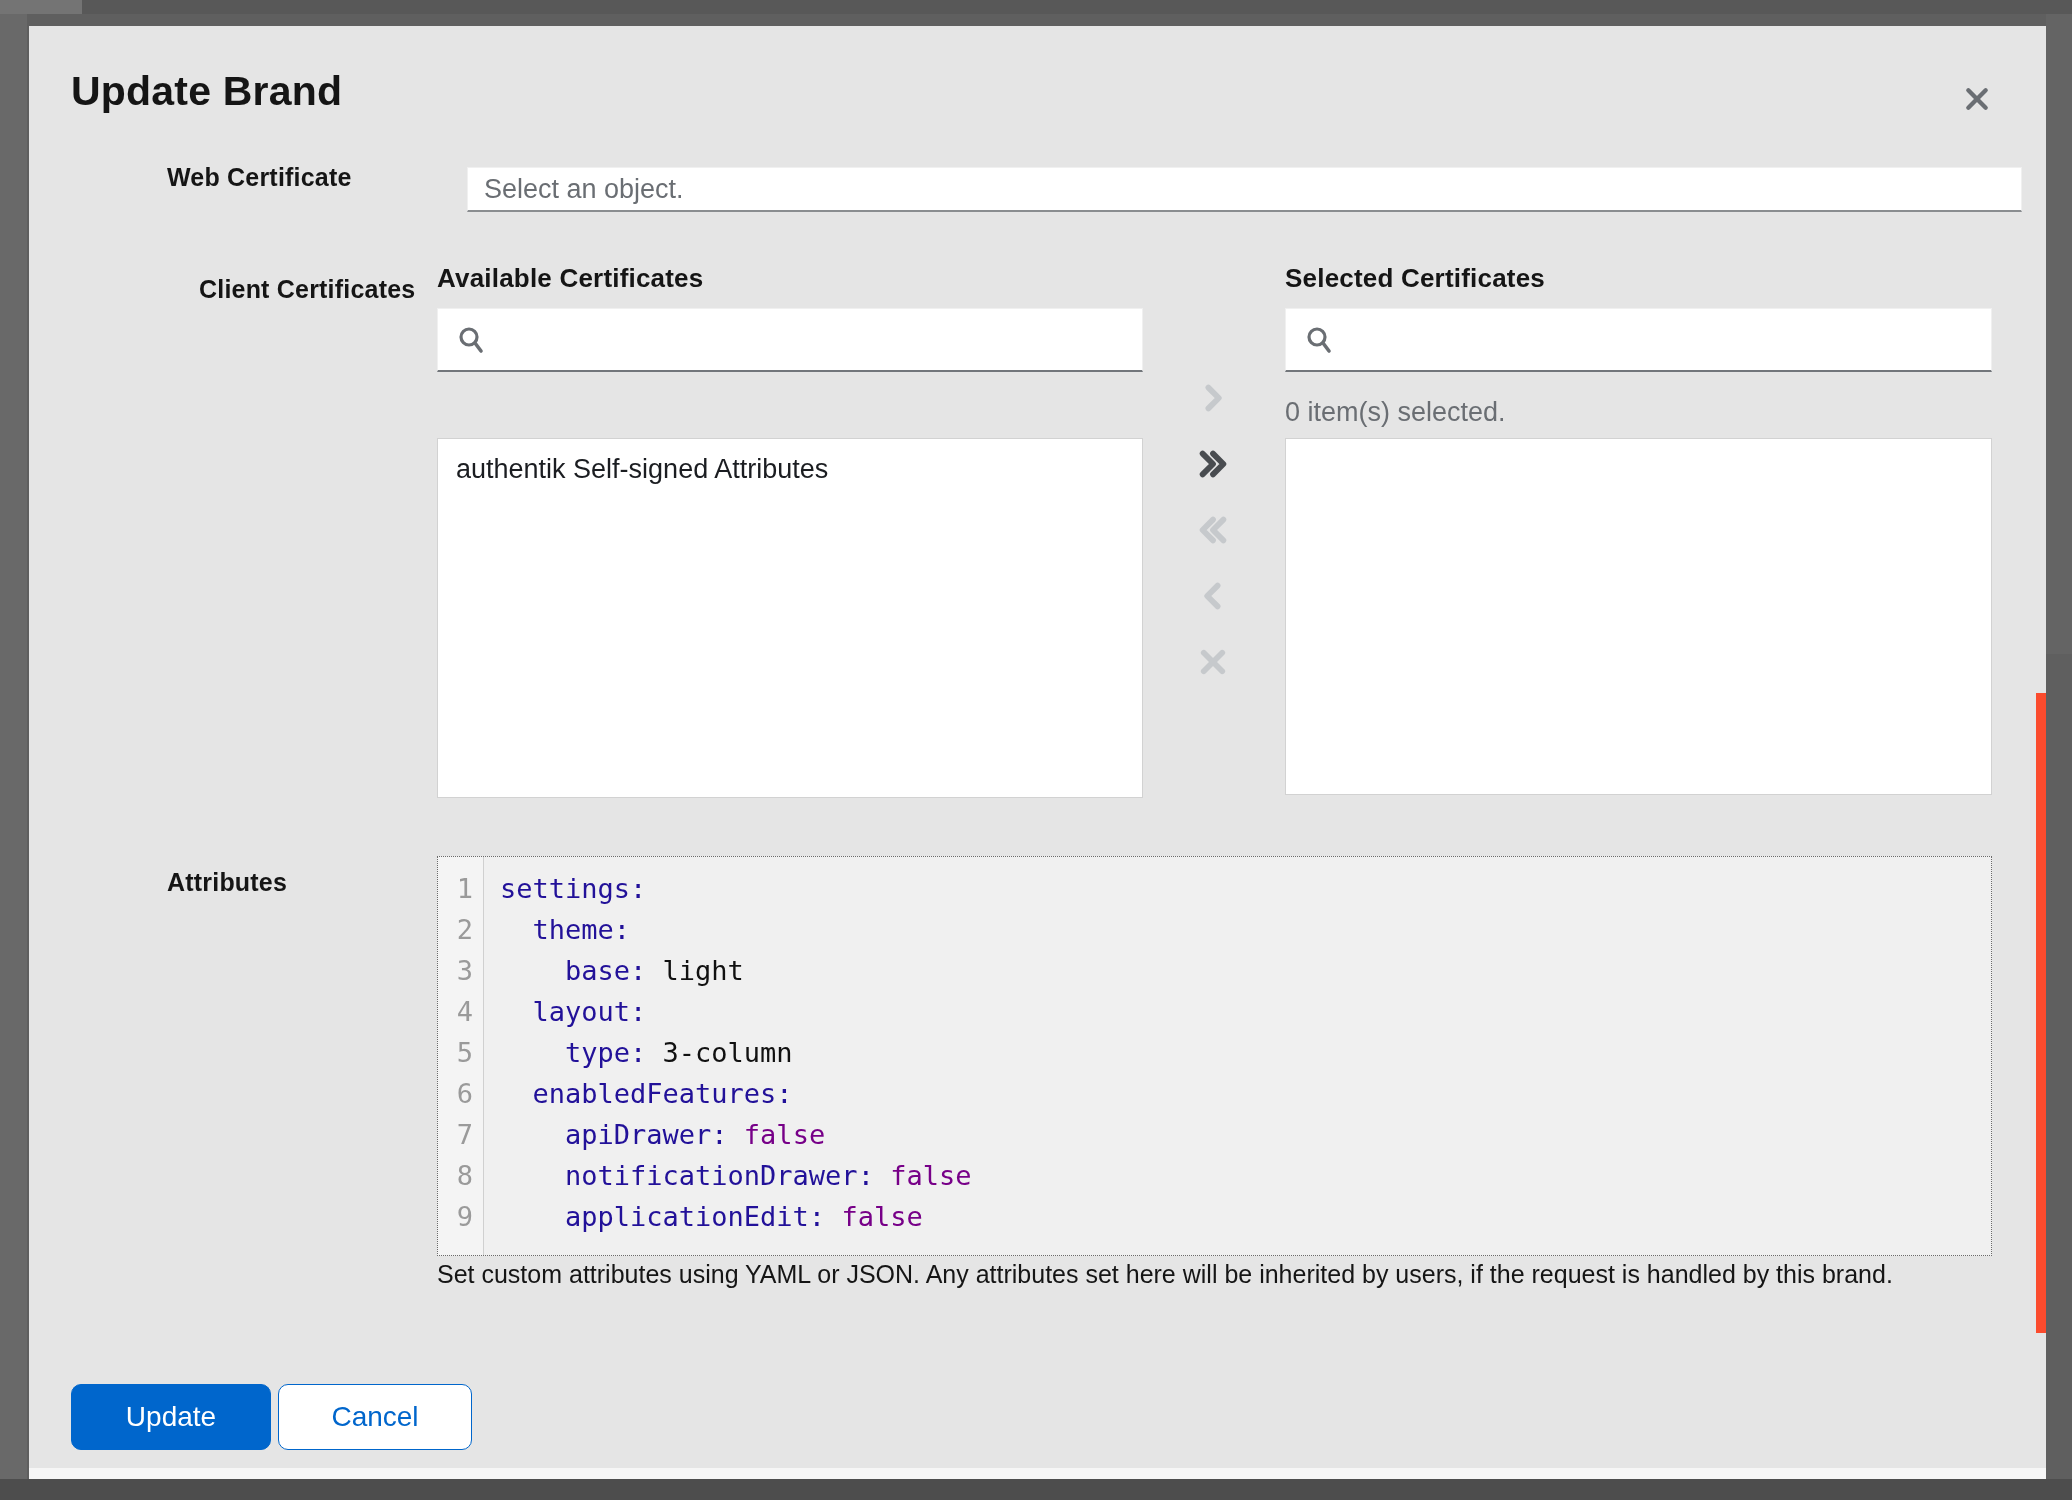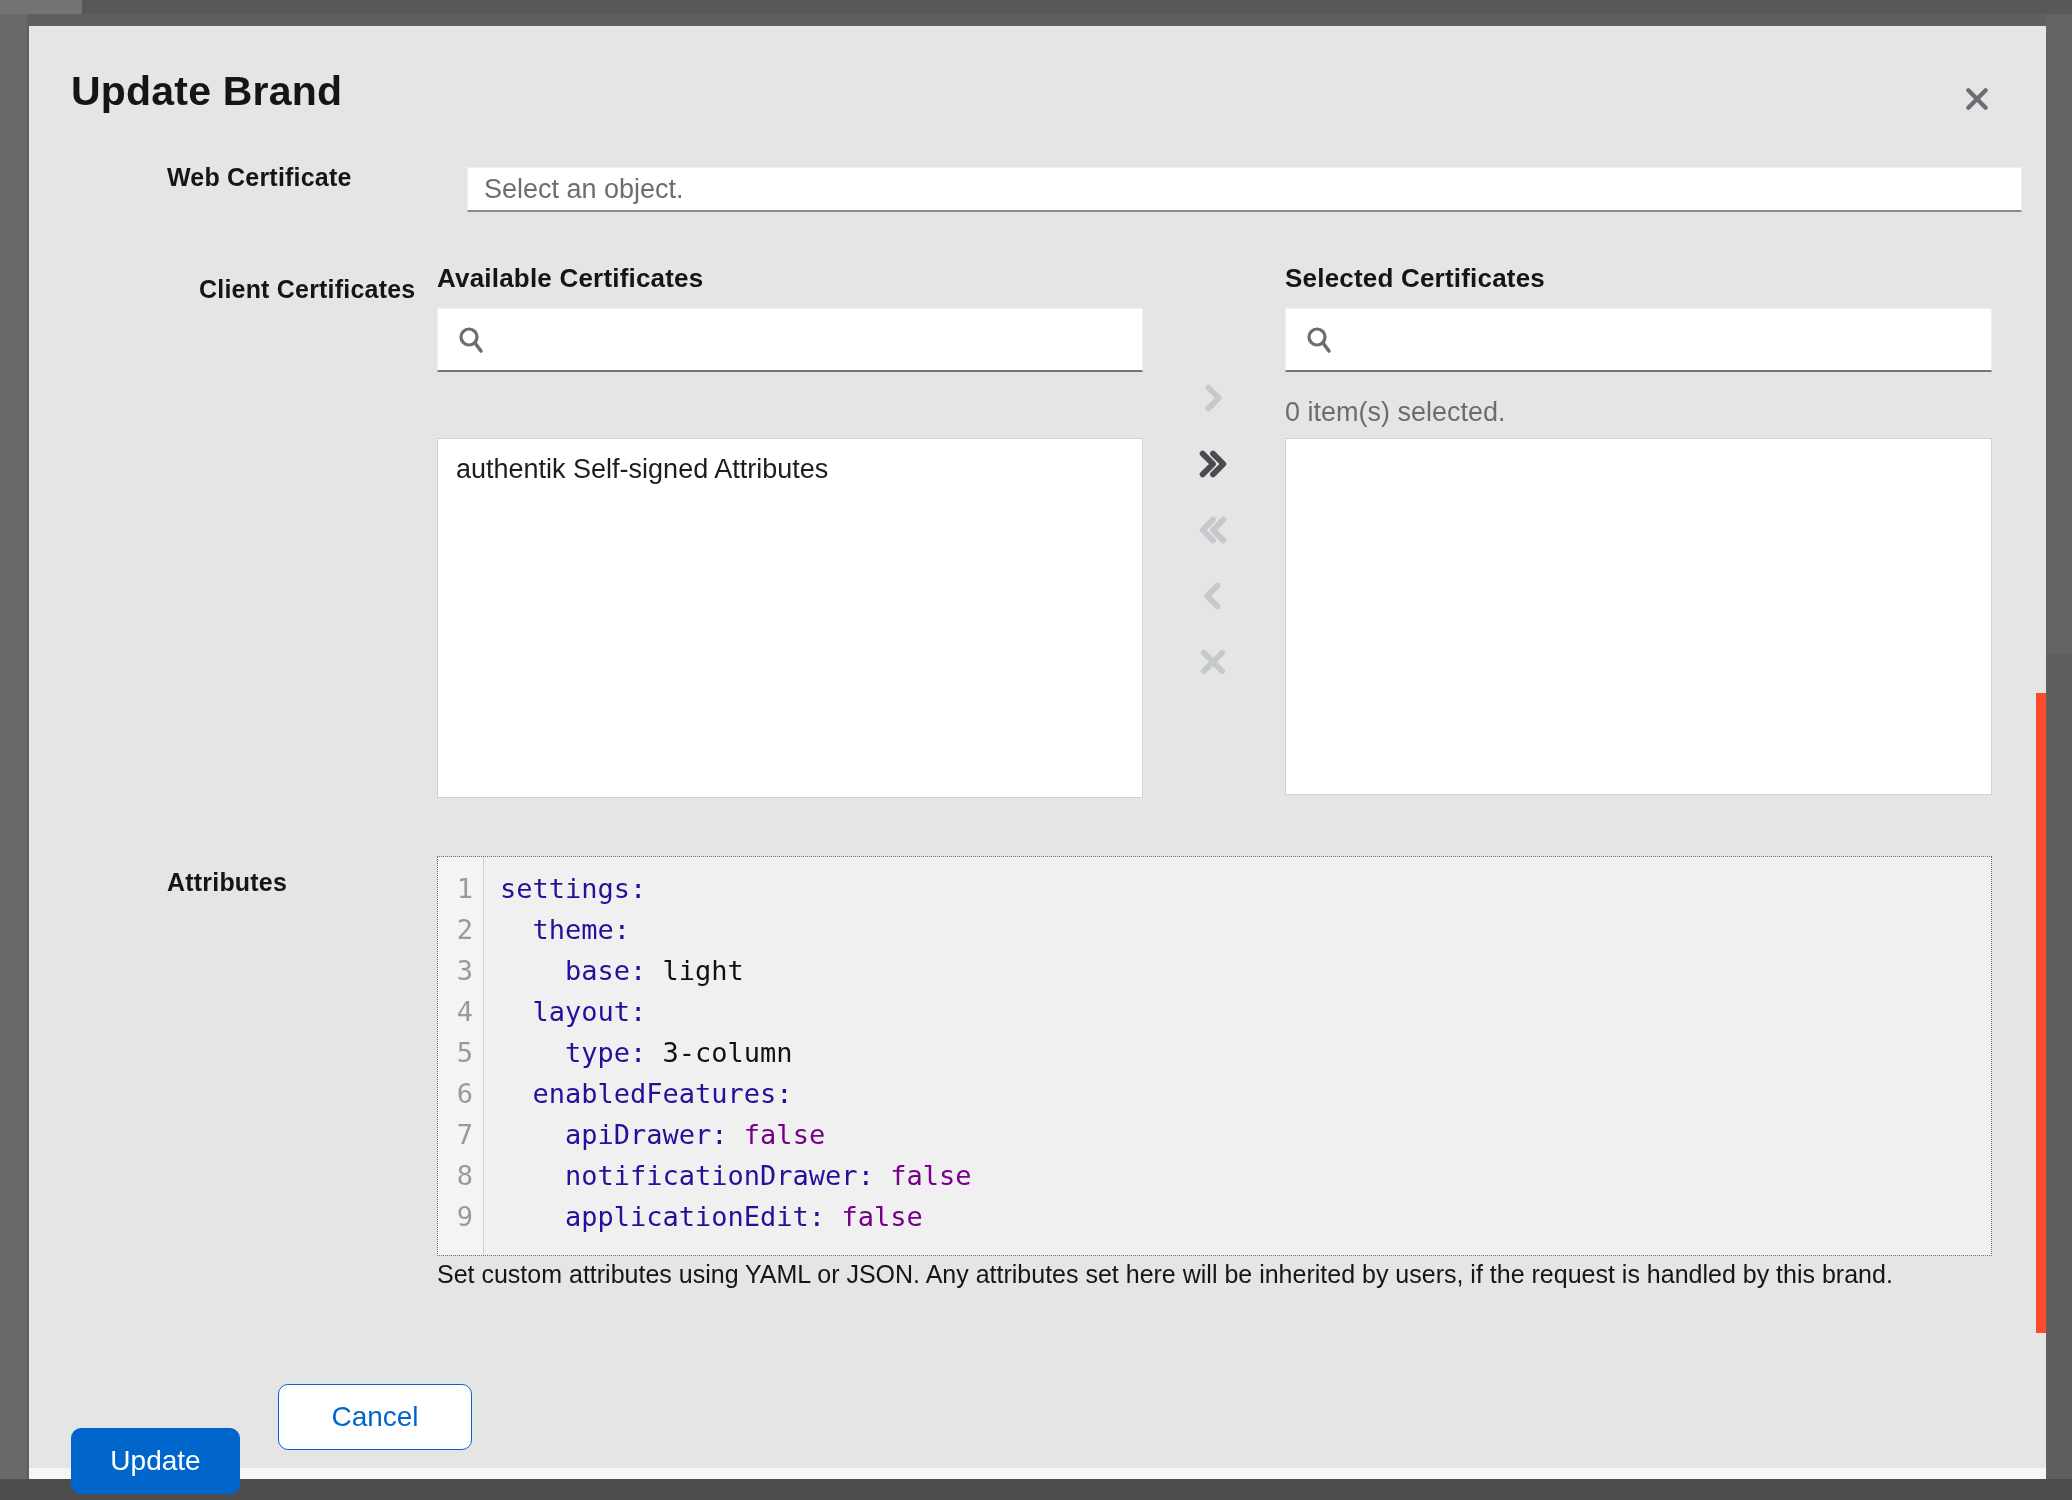--- a/index.html
+++ b/index.html
@@ -71,21 +71,21 @@
   .editor-code{flex:1;padding:11px 0 0 16px;overflow:hidden;}
   .editor-code pre{font-family:inherit;font-size:27px;line-height:41px;color:#111;white-space:pre;}
   .editor-code .key{color:var(--yaml-key);}
   .editor-code .bool{color:var(--yaml-bool);}
 
   .help-text{position:absolute;left:408px;top:1234px;width:1560px;font-size:25px;color:var(--text-dark);white-space:nowrap;}
 
   
   .btn{position:absolute;top:1358px;height:66px;border-radius:10px;font-size:28px;cursor:pointer;
     font-family:"Liberation Sans",sans-serif;display:flex;align-items:center;justify-content:center;}
-  .btn-primary{left:42px;width:169px;background:var(--primary);color:#fff;border:1px solid var(--primary);margin-top:44px;}
+  .btn-primary{left:42px;width:200px;background:var(--primary);color:#fff;border:1px solid var(--primary);}
   .btn-secondary{left:249px;width:194px;background:#fff;color:var(--primary);border:1px solid var(--primary);}
 
   
   .accent-bar{position:absolute;left:2036px;top:693px;width:10px;height:640px;background:var(--accent-bar);}
 </style>
 </head>
 <body>
 
 <div id="backdrop">
   <div class="bd-top"></div>

